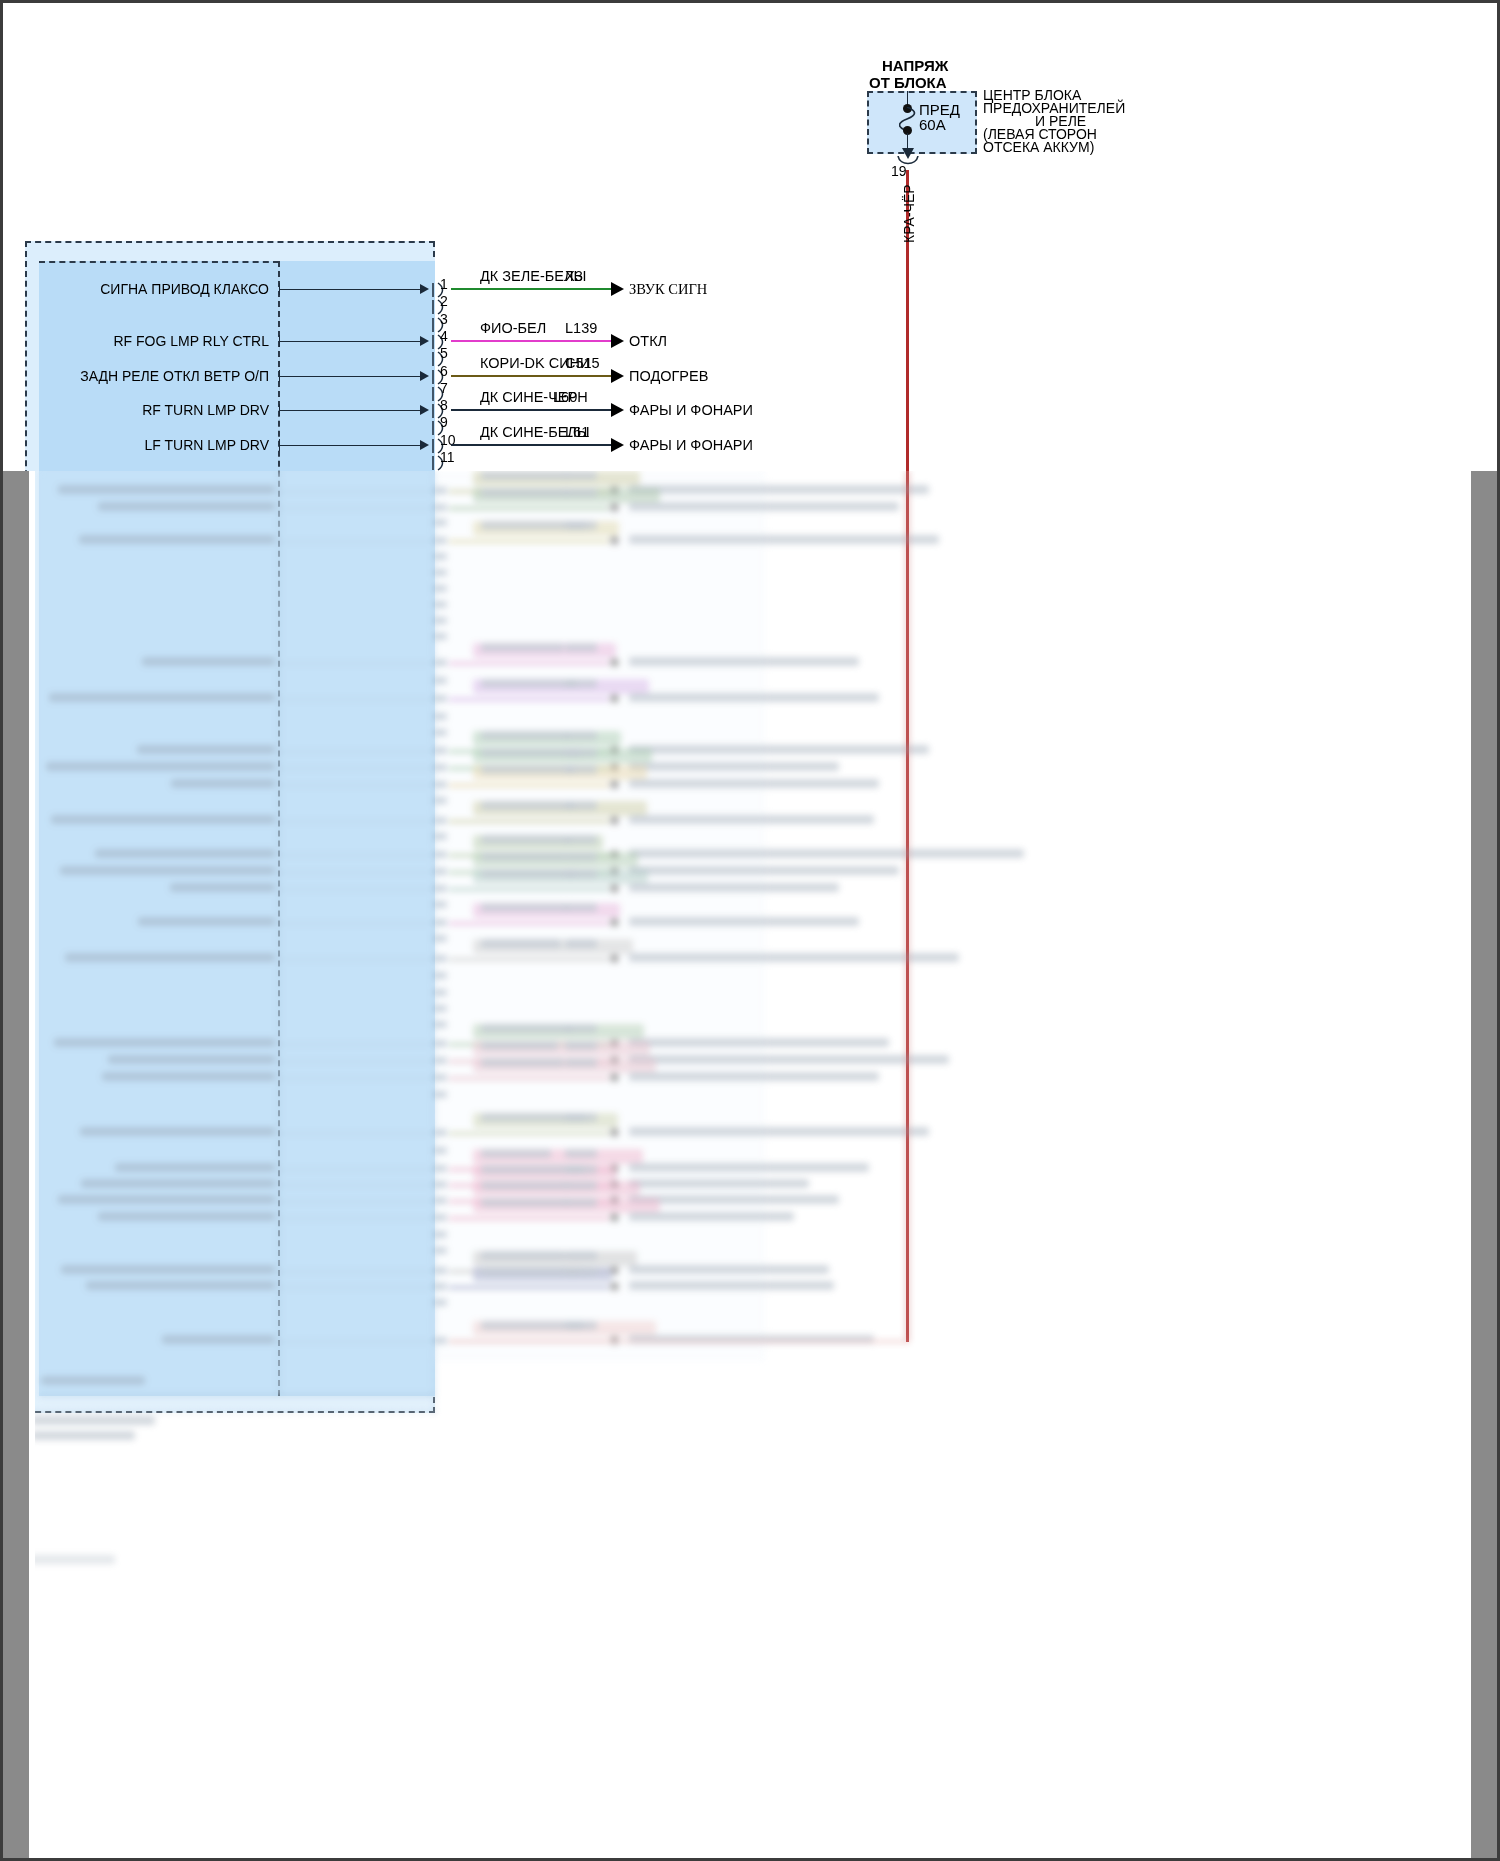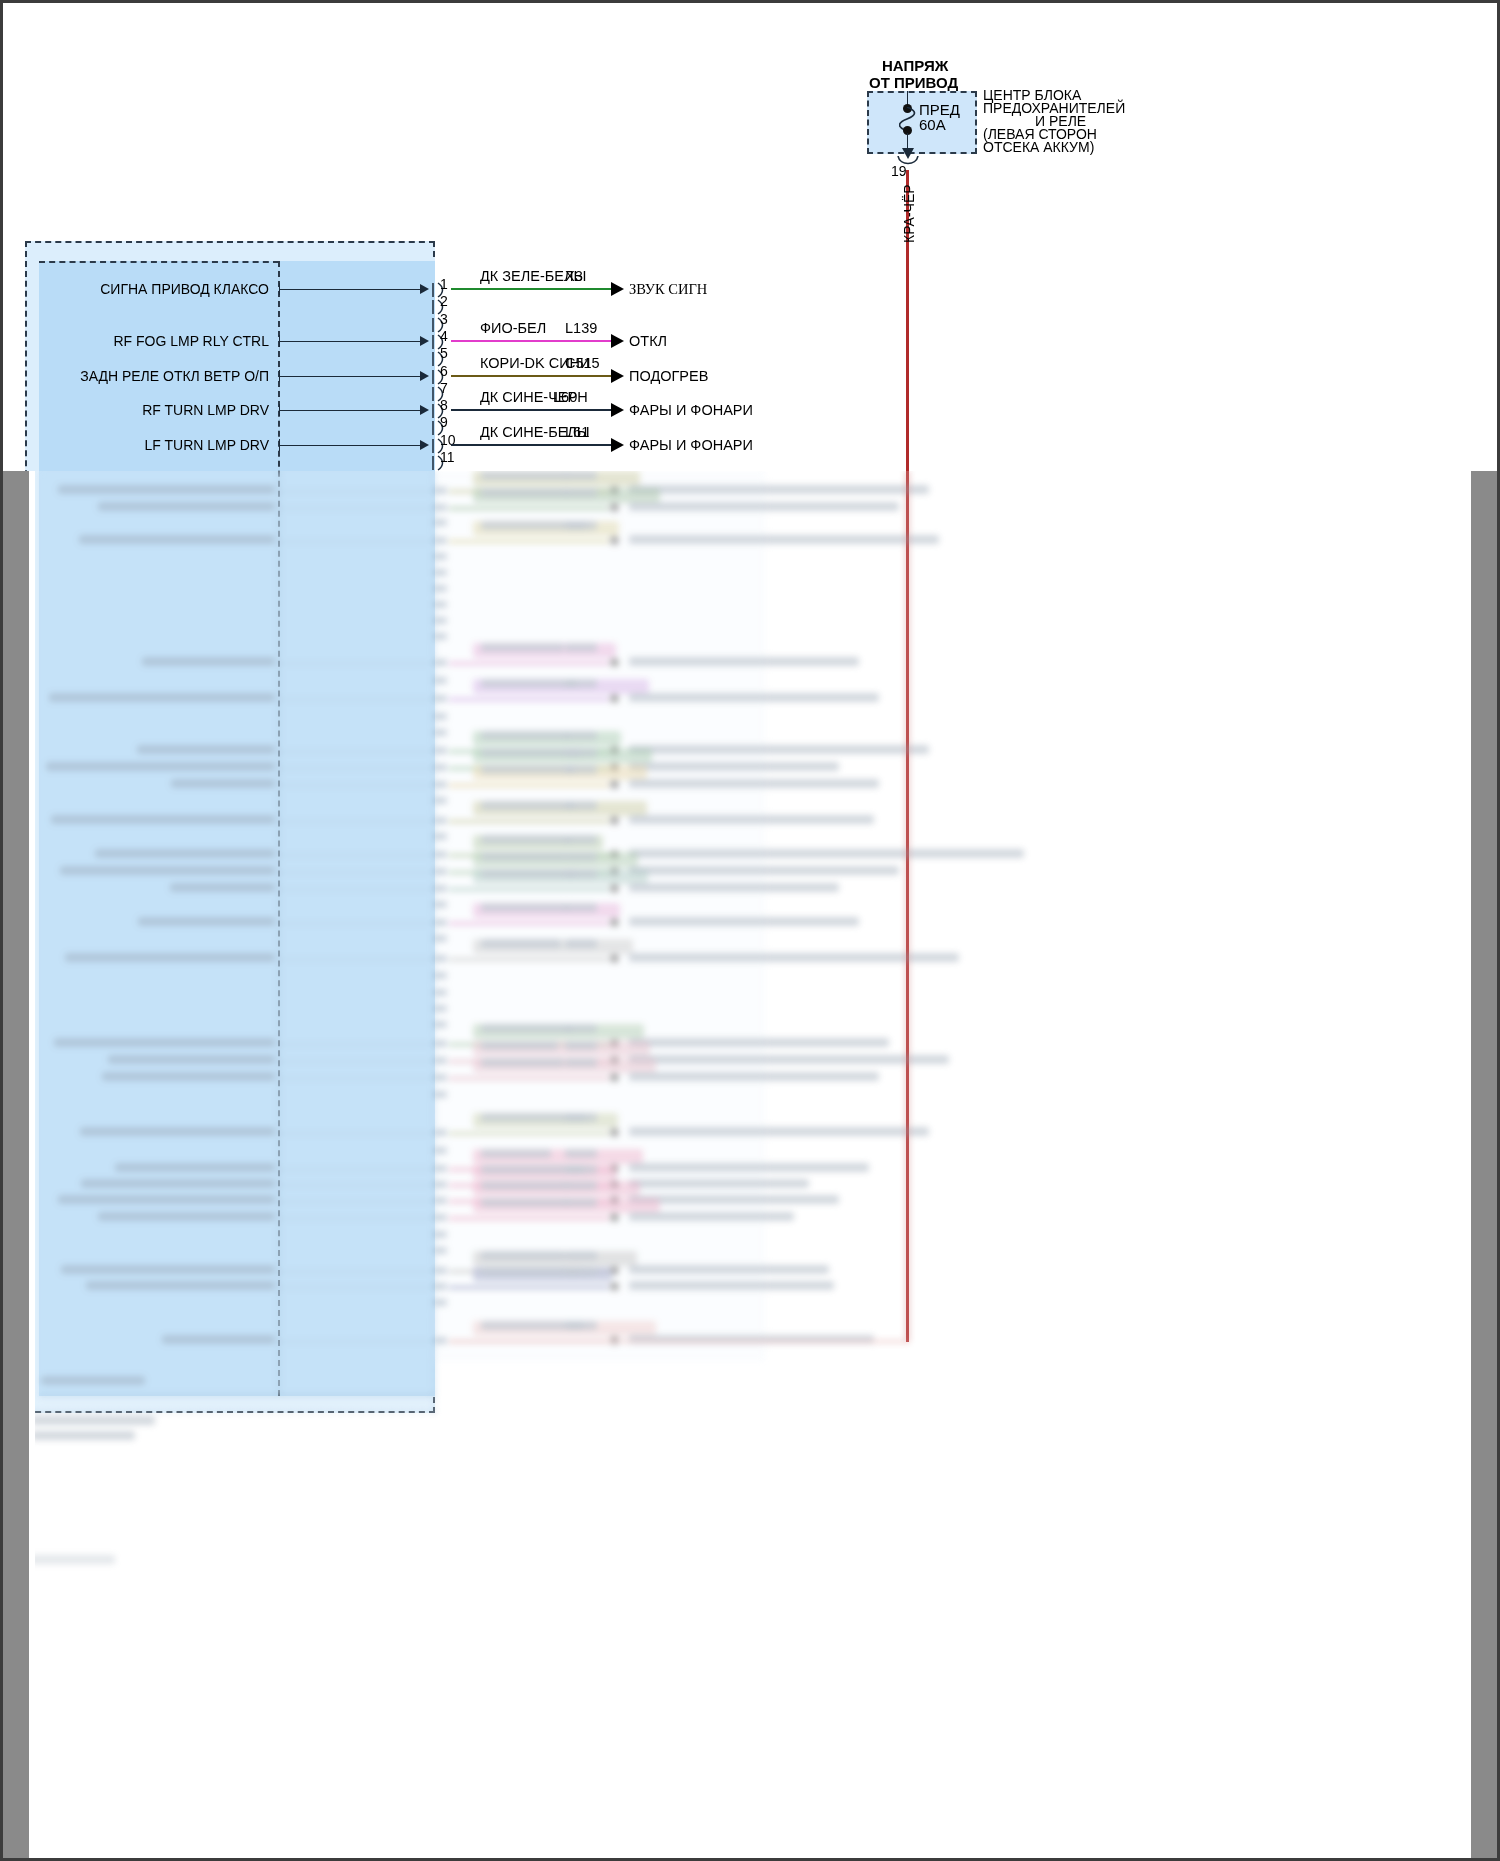--- a/index.html
+++ b/index.html
@@ -104,21 +104,21 @@
   .grayedge-l{position:absolute;left:0;top:468px;width:26px;height:1393px;background:#8a8a8a;}
   .grayedge-r{position:absolute;right:0;top:468px;width:26px;height:1393px;background:#8a8a8a;}
   .whitegap{position:absolute;left:26px;top:468px;width:6px;height:1393px;background:#fff;}
 </style>
 </head>
 <body>
 
 <div id="page">
 
   <div class="txt" style="left:879px;top:54px;font-size:15px;font-weight:600;">НАПРЯЖ</div>
-  <div class="txt" style="left:866px;top:71px;font-size:15px;font-weight:600;">ОТ ПРИВОД</div>
+  <div class="txt" style="left:866px;top:71px;font-size:15px;font-weight:600;">ОТ БЛОКА</div>
 
   <div class="fusebox" style="left:864px;top:88px;width:110px;height:63px;"></div>
 
   <div class="vline" style="left:904px;top:88px;height:16px;"></div>
   <div class="fuse-sq" style="left:900px;top:101px;"></div>
 
   <svg class="abs" style="left:896px;top:104px;width:20px;height:24px;" viewBox="0 0 20 24">
     <path d="M8 0 C 18 4, 18 8, 8 12 C -2 16, -2 20, 8 24" fill="none" stroke="#1b2a3a" stroke-width="1.7"></path>
   </svg>
   <div class="fuse-sq" style="left:900px;top:123px;"></div>

